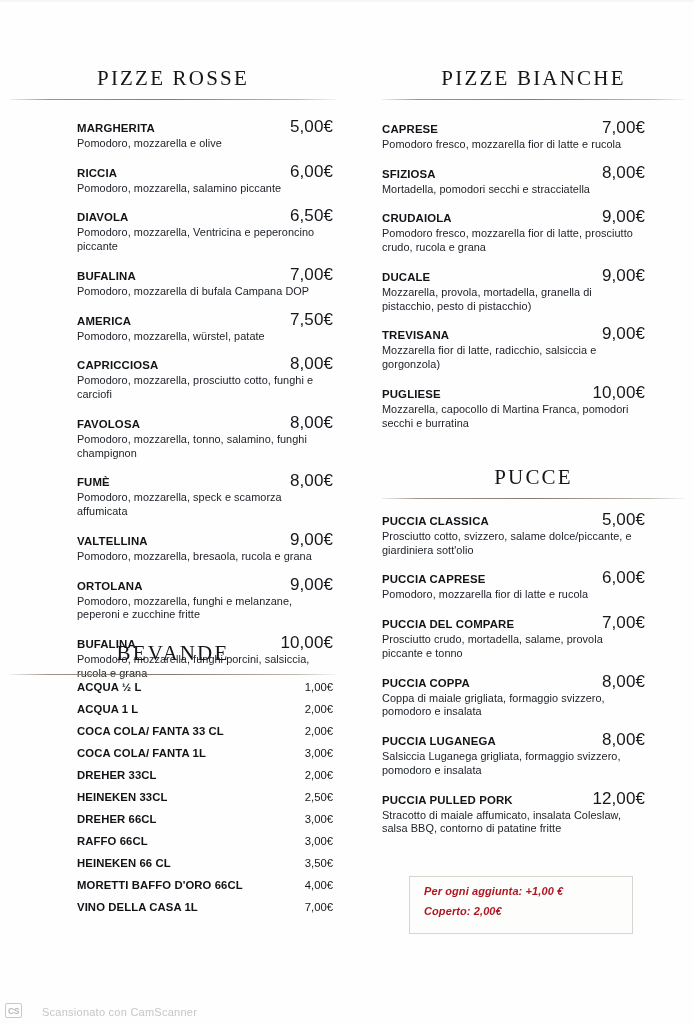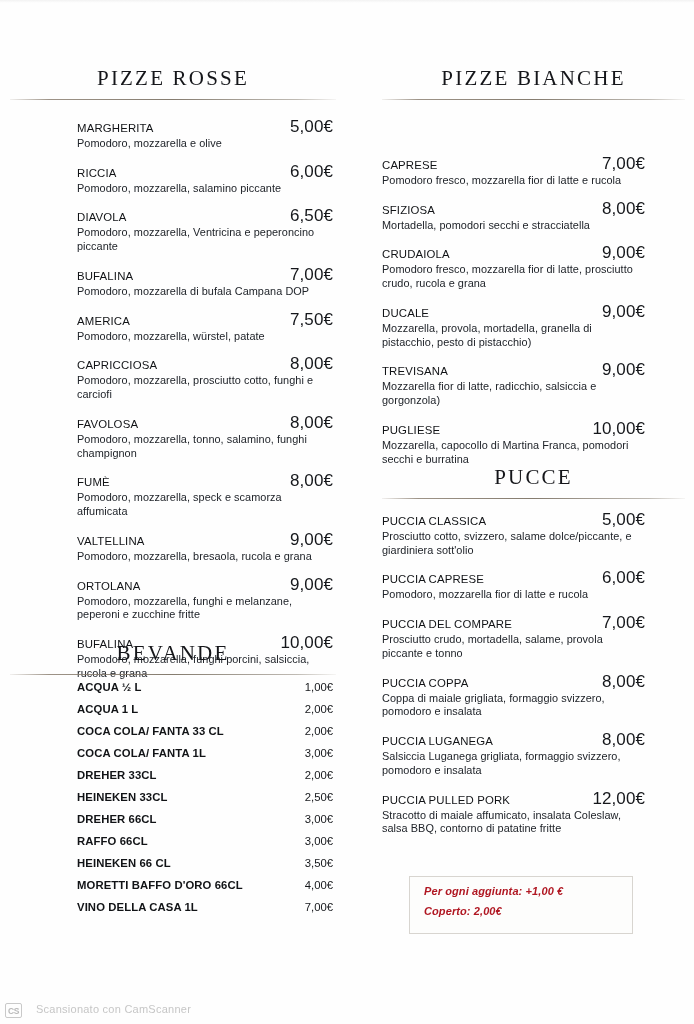--- a/index.html
+++ b/index.html
@@ -65,21 +65,21 @@
     position: relative;
     display: block;
     margin-bottom: 11px;
   }
   .item-row {
     display: flex;
     align-items: baseline;
     justify-content: space-between;
   }
   .item-name {
-    font-weight: normal;
+    font-weight: bold;
     font-size: 11.4px;
     letter-spacing: .15px;
     color: #111316;
     line-height: 1.18;
     white-space: nowrap;
   }
   .item-price {
     font-size: 17px;
     font-weight: 400;
     color: #15171b;
@@ -135,22 +135,22 @@
     line-height: 1.1;
   }
   .note-line + .note-line { margin-top: 8px; }
 
   
   .watermark {
     position: absolute;
     left: 5px;
     bottom: 6px;
     display: flex;
-    align-items: flex-start;
-    gap: 14px;
+    align-items: flex-end;
+    gap: 20px;
   }
   .cs-badge {
     width: 17px; height: 15px;
     border: 1.4px solid #c9c9c9;
     border-radius: 2px;
     display: flex; align-items: center; justify-content: center;
     font-size: 8.5px;
     font-weight: bold;
     color: #b9b9b9;
     font-family: "Liberation Sans", sans-serif;
@@ -309,21 +309,21 @@
       </div>
   </div>
 
   <div class="col col-right">
 
     <div style="position:absolute;left:35px;top:66px;width:303px;">
       <div class="sec-head">PIZZE BIANCHE</div>
       <div class="sec-rule"></div>
     </div>
 
-    <div id="list-pizze-bianche" style="position:absolute;left:35px;top:118px;width:263px;margin-top:36px;">
+    <div id="list-pizze-bianche" style="position:absolute;left:35px;top:118px;width:263px;">
         <div class="item">
           <div class="item-row">
             <span class="item-name">CAPRESE</span>
             <span class="item-price" style="min-width: 52px;">7,00€</span>
           </div>
           <div class="item-desc">Pomodoro fresco, mozzarella fior di latte e rucola</div>
         </div>
         <div class="item">
           <div class="item-row">
             <span class="item-name">SFIZIOSA</span>

